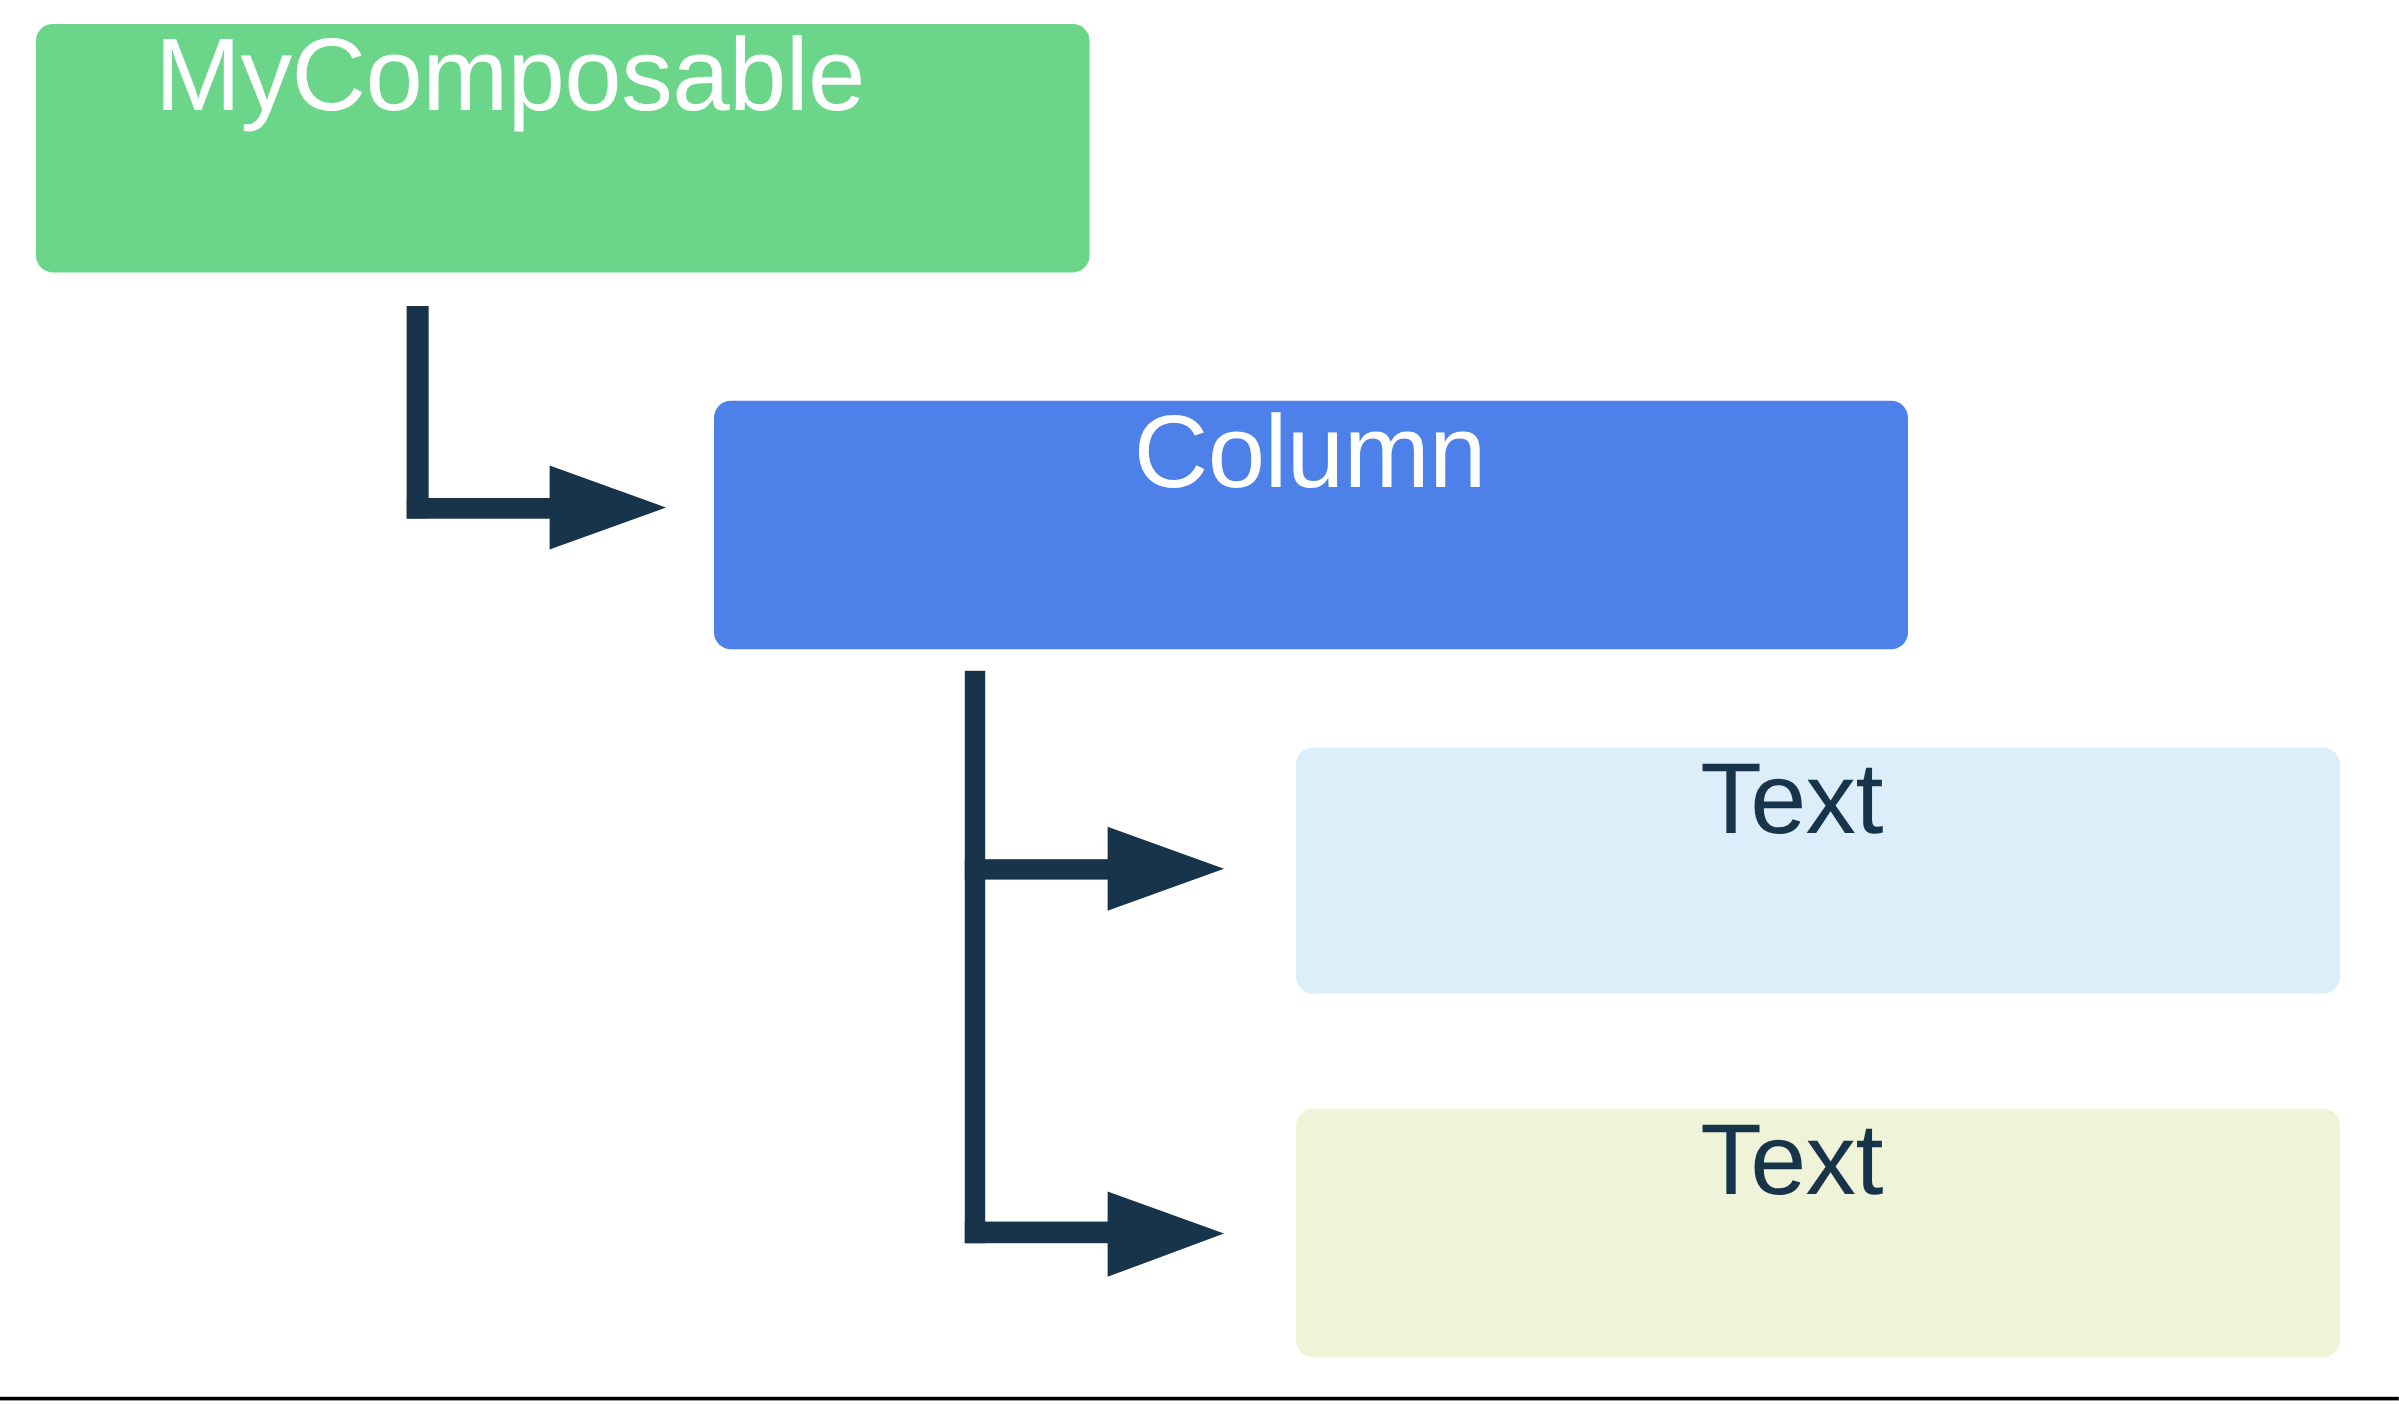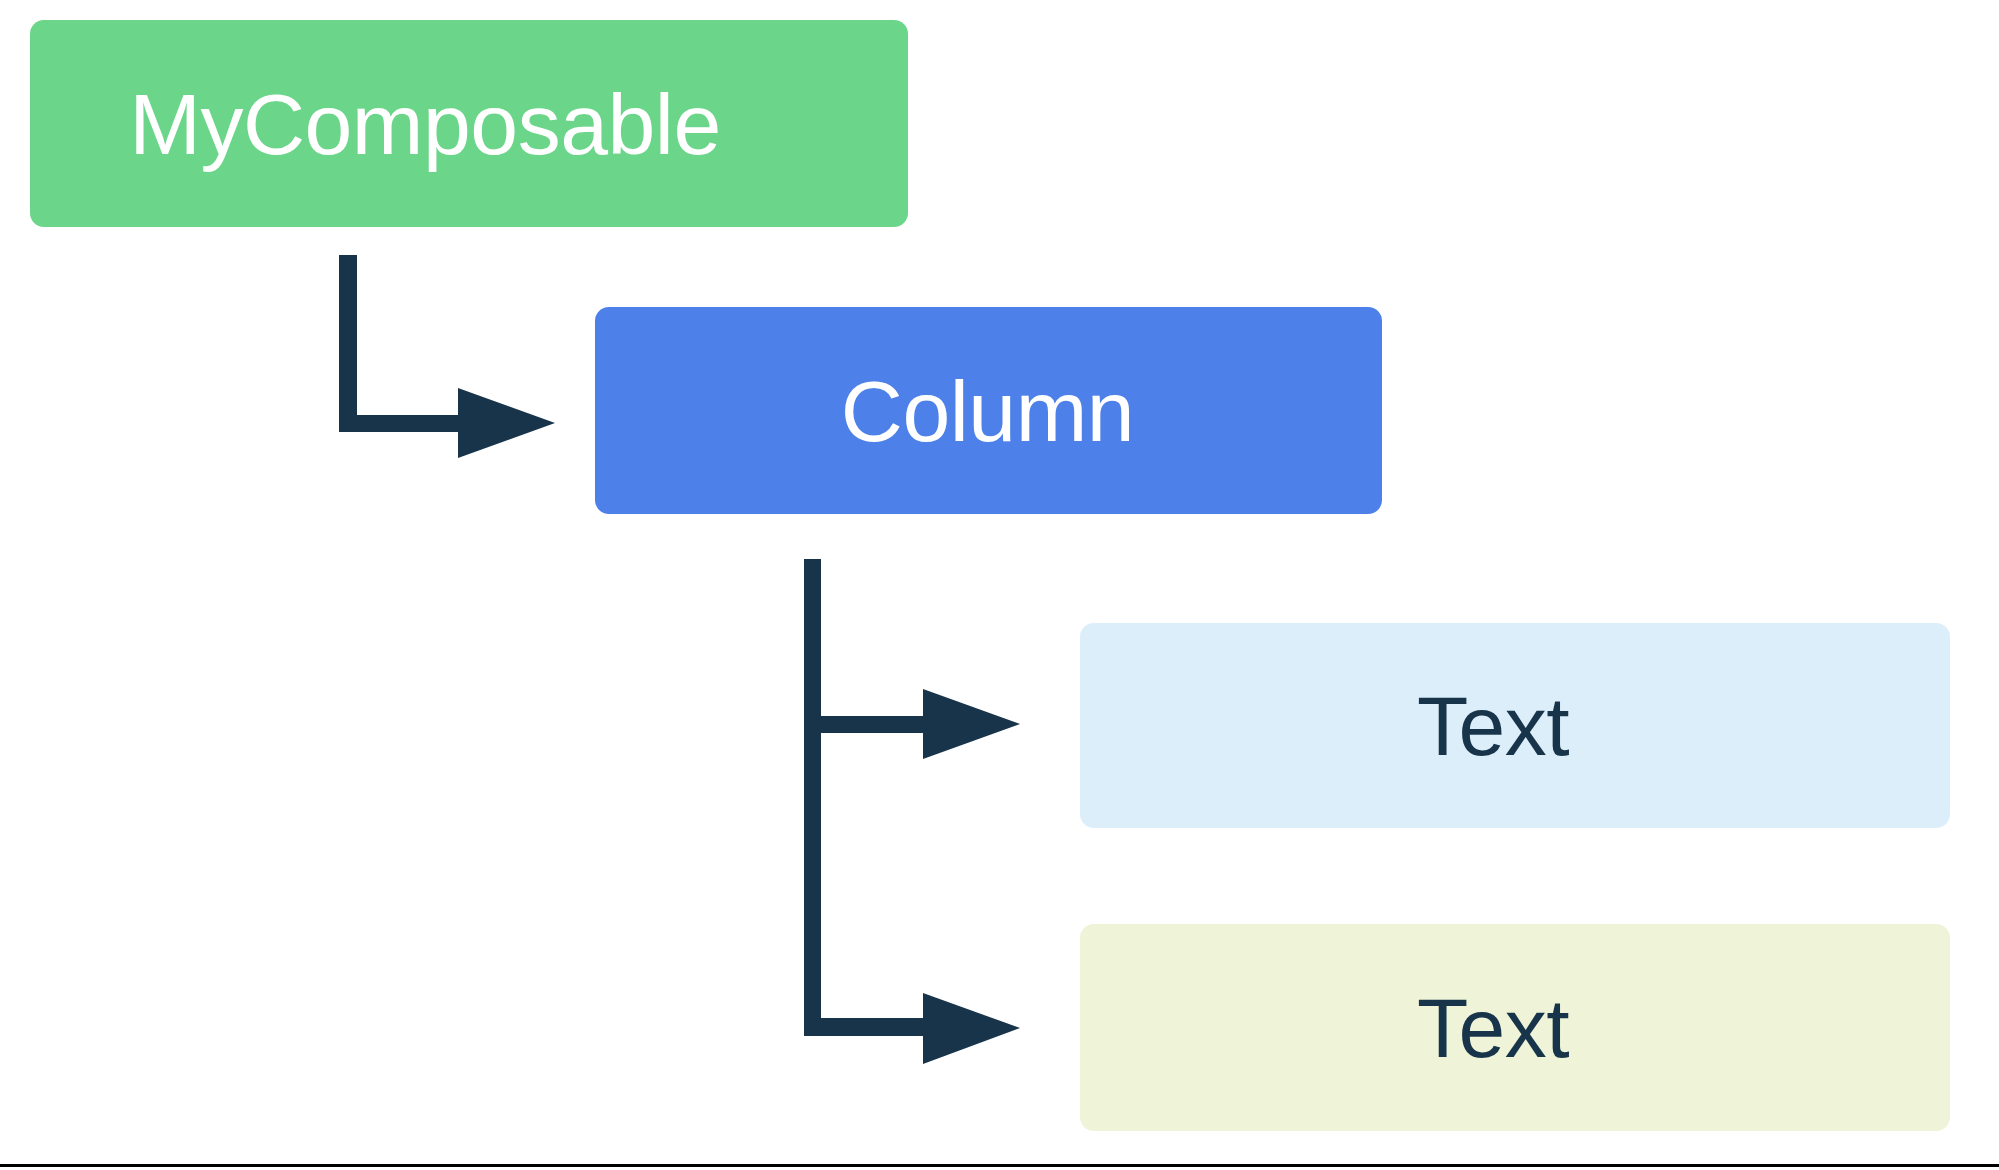--- a/index.html
+++ b/index.html
@@ -17,21 +17,21 @@
   #canvas {
     position: relative;
     width: 1999px;
     height: 1170px;
     background: #ffffff;
   }
   .node {
     position: absolute;
     border-radius: 14px;
     display: flex;
-    align-items: center;
+    align-items: flex-start;
     justify-content: center;
     box-sizing: border-box;
     user-select: none;
   }
   .node-label {
     font-size: 84px;
     line-height: 1;
     letter-spacing: -0.5px;
     white-space: nowrap;
     font-weight: 400;
@@ -42,22 +42,22 @@
     width: 878px; height: 207px;
     background: #6bd689;
   }
   #node-mycomposable .node-label {
     color: #ffffff;
     font-stretch: condensed;
     font-size: 86px;
     transform: translateX(-44px);
   }
   #node-column {
-    left: 595px; top: 307px;
-    width: 787px; height: 207px;
+    left: 595px; top: 334px;
+    width: 995px; height: 207px;
     background: #4d80e8;
   }
   #node-column .node-label {
     color: #ffffff;
     font-size: 86px;
     transform: translateX(-1px);
   }
   #node-text-1 {
     left: 1080px; top: 623px;
     width: 870px; height: 205px;

